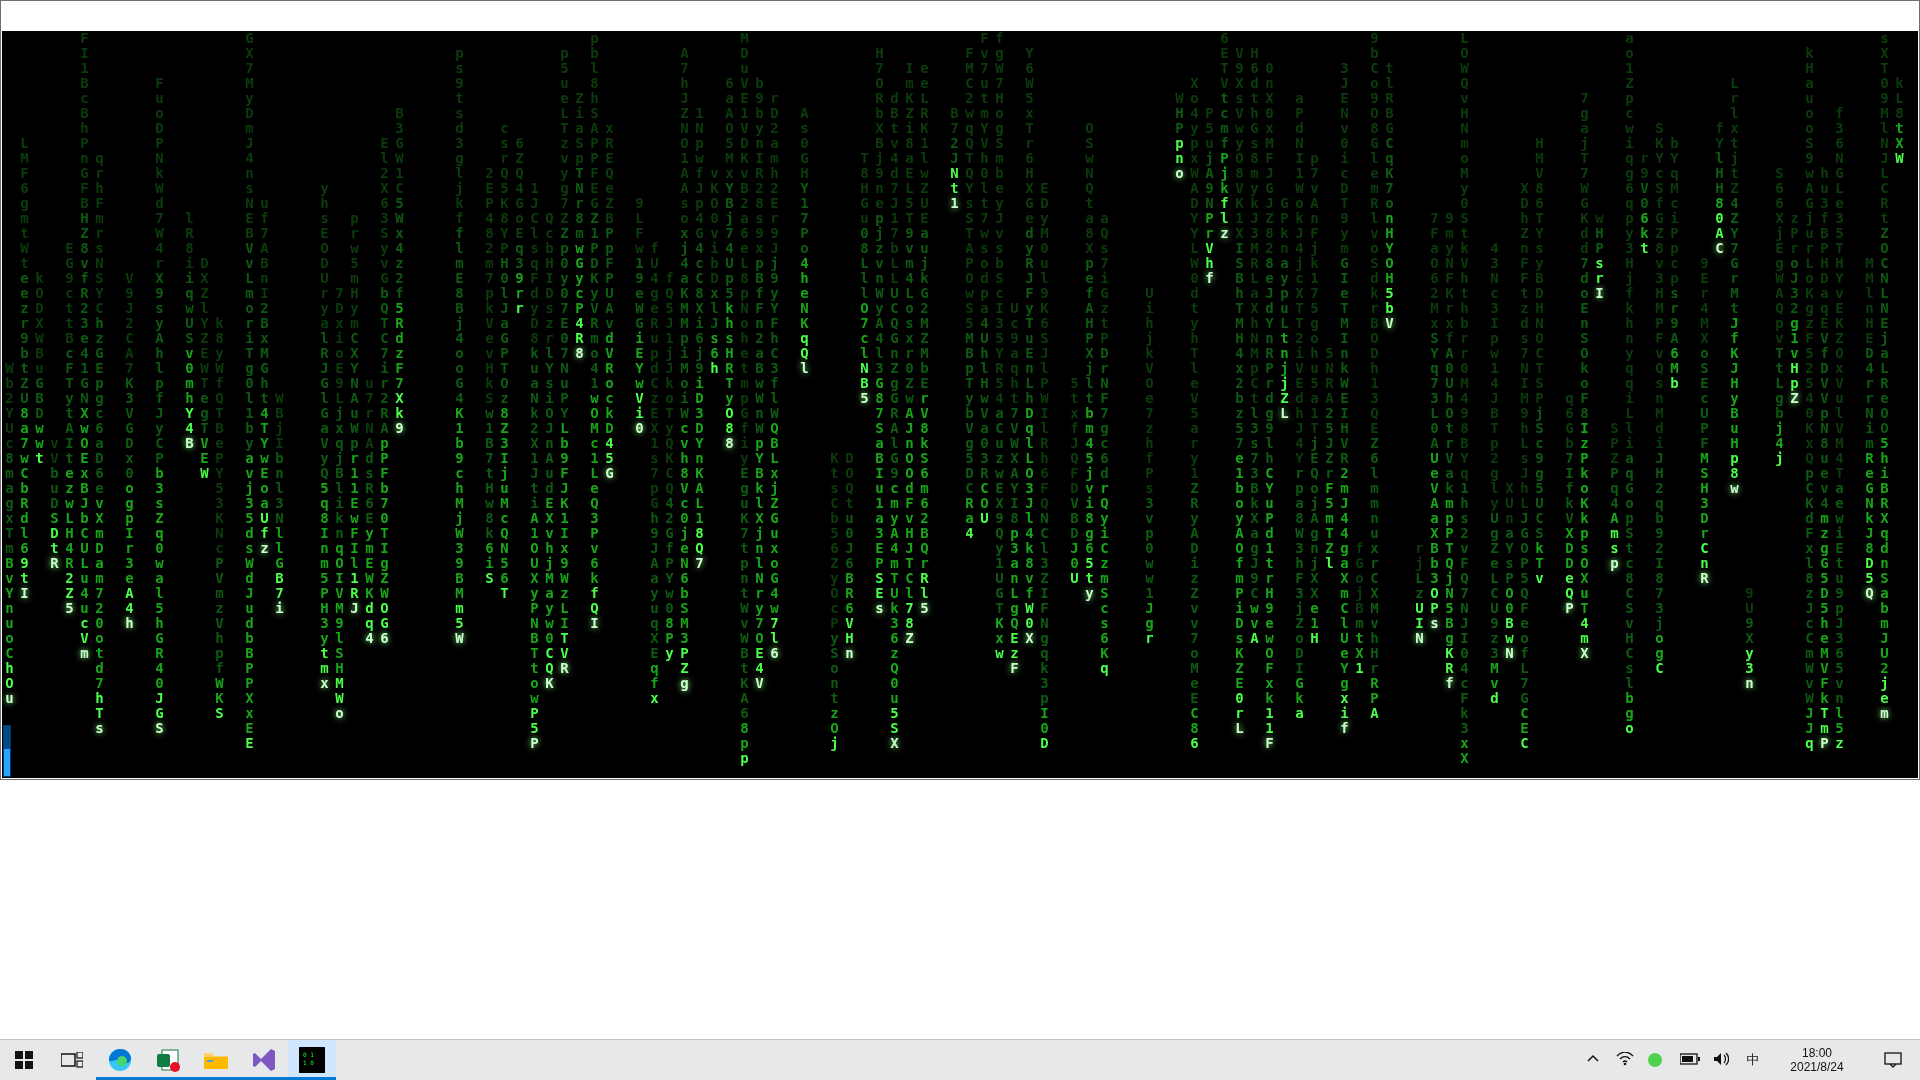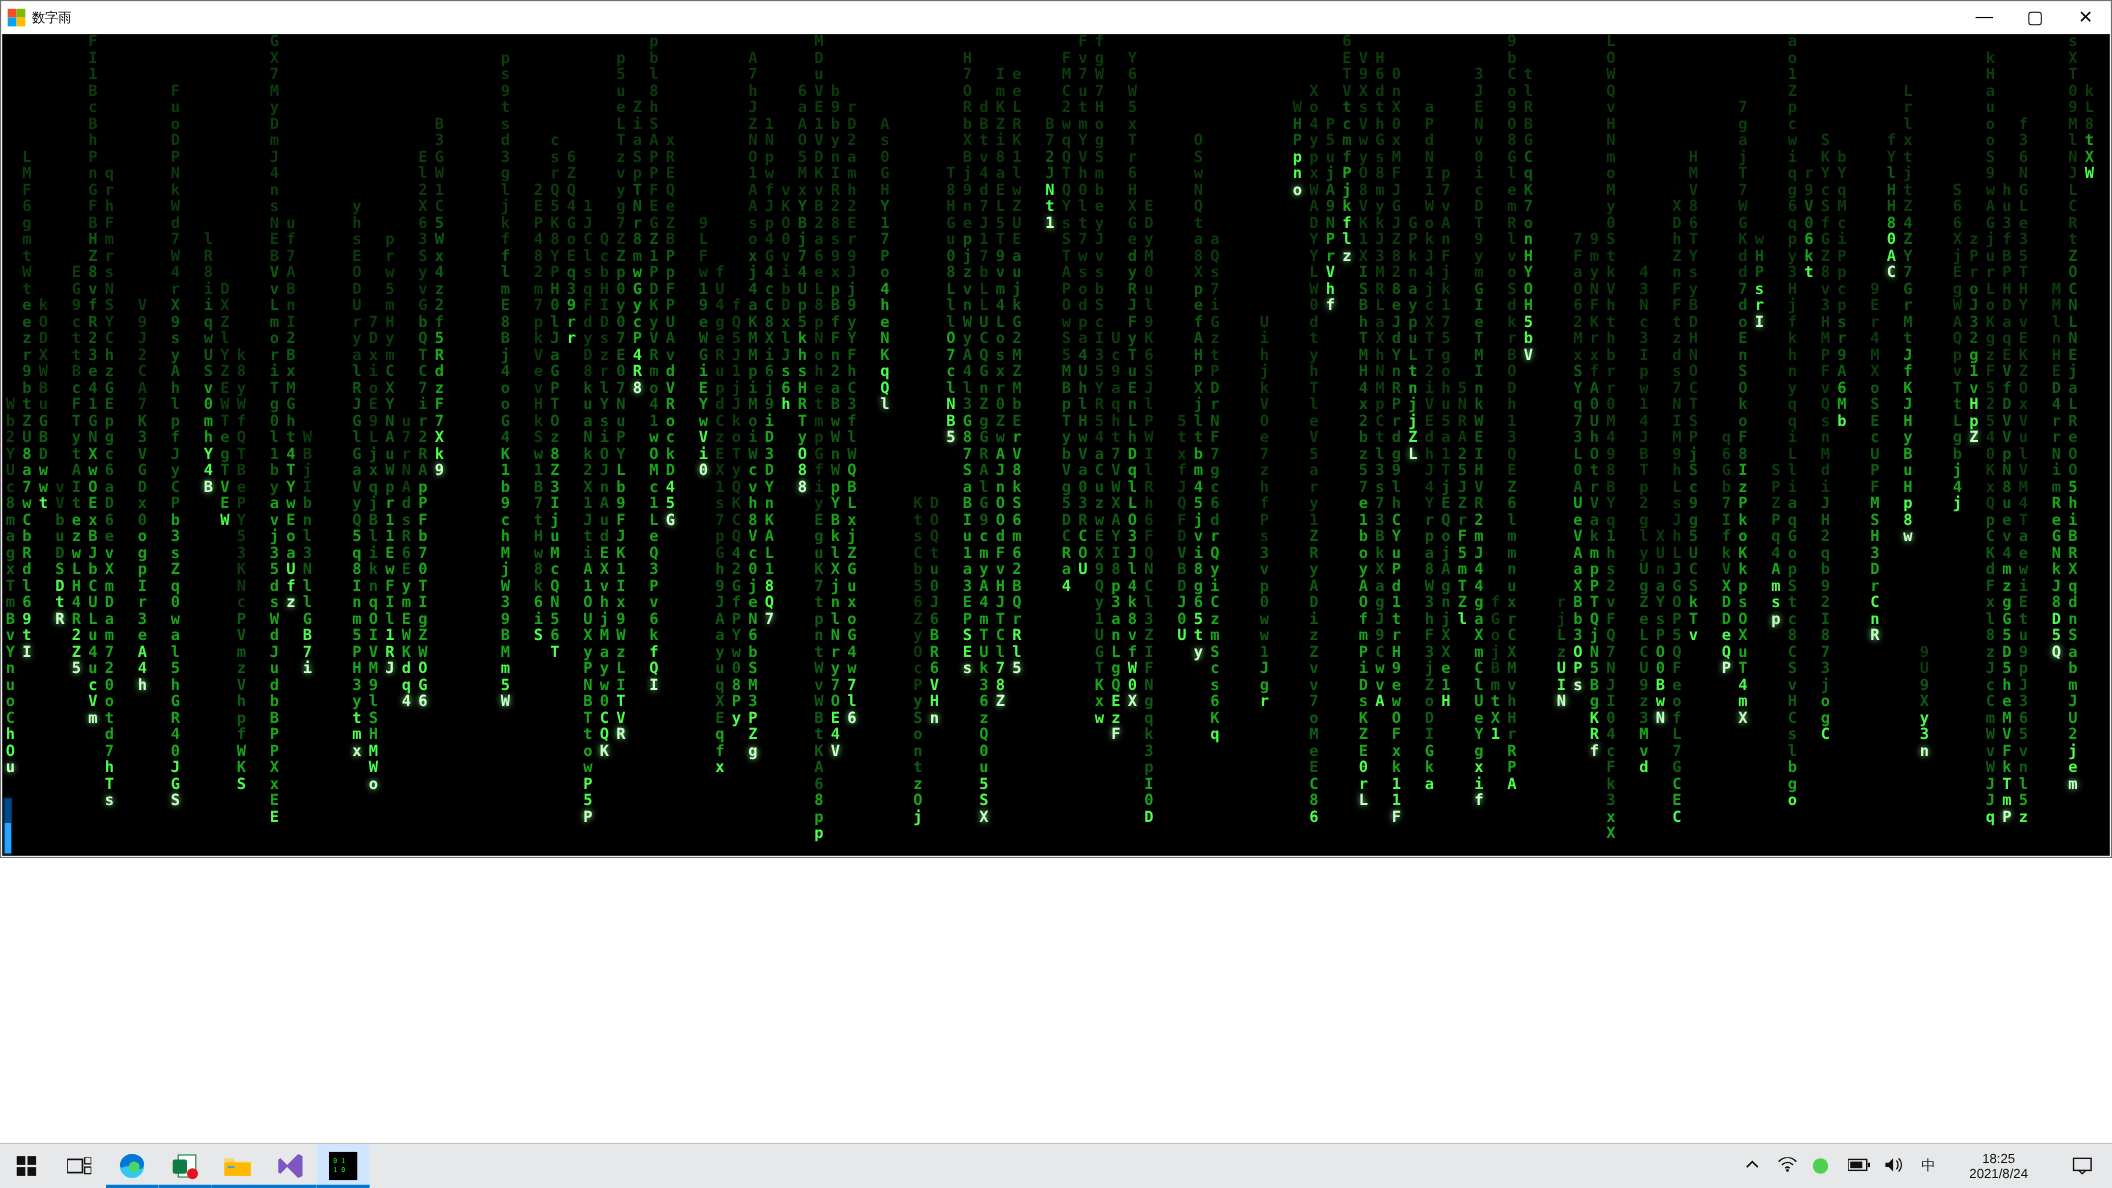--- a/index.html
+++ b/index.html
@@ -32,40 +32,20 @@
 .tray .clock{display:flex;flex-direction:column;align-items:center;justify-content:center;line-height:14px;width:82px}
 .tray .ico{width:18px;text-align:center;font-size:14px;color:#222}
 .notif{width:42px;display:flex;align-items:center;justify-content:center}
 .squiggle{width:14px;height:14px;border-radius:50%;background:#4fd14f}
 </style>
 </head>
 <body>
 
 <div class="window">
 
-  <div class="titlebar">
-    <div class="app-icon">
-      <span style="background:#f25022"></span>
-        <span style="background:#7fba00"></span>
-      <span style="background:#00a4ef"></span>
-        <span style="background:#ffb900"></span>
-    </div>
-    <span>数字雨</span>
-    <div class="caption-btns">
-      <div>
-          <span>—</span>
-        </div>
-      <div>
-          <span>▢</span>
-        </div>
-      <div class="close">
-          <span>✕</span>
-        </div>
-    </div>
-  </div>
 
   <div class="rain" id="rain">
       <div class="col" style="left: 0px; width: 15px;"><span> </span><span> </span><span> </span><span> </span><span> </span><span> </span><span> </span><span> </span><span> </span><span> </span><span> </span><span> </span><span> </span><span> </span><span> </span><span> </span><span> </span><span> </span><span> </span><span> </span><span> </span><span> </span><span class="b0">W</span><span class="b0">b</span><span class="b0">2</span><span class="b0">Y</span><span class="b0">U</span><span class="b0">c</span><span class="b1">8</span><span class="b1">m</span><span class="b1">a</span><span class="b1">g</span><span class="b1">x</span><span class="b1">T</span><span class="b1">m</span><span class="b2">B</span><span class="b2">v</span><span class="b2">Y</span><span class="b2">n</span><span class="b2">u</span><span class="b2">o</span><span class="b2">C</span><span class="b3">h</span><span class="b3">O</span><span class="b4">u</span><span> </span><span> </span><span> </span><span> </span></div>
       <div class="col" style="left: 15px; width: 15px;"><span> </span><span> </span><span> </span><span> </span><span> </span><span> </span><span> </span><span class="b0">L</span><span class="b0">M</span><span class="b0">F</span><span class="b0">6</span><span class="b0">g</span><span class="b0">m</span><span class="b0">t</span><span class="b0">W</span><span class="b0">t</span><span class="b1">e</span><span class="b1">e</span><span class="b1">z</span><span class="b1">r</span><span class="b1">9</span><span class="b1">b</span><span class="b1">t</span><span class="b1">Z</span><span class="b1">U</span><span class="b2">8</span><span class="b2">a</span><span class="b2">7</span><span class="b2">w</span><span class="b2">C</span><span class="b2">b</span><span class="b2">R</span><span class="b2">d</span><span class="b2">l</span><span class="b2">6</span><span class="b3">9</span><span class="b3">t</span><span class="b4">I</span><span> </span><span> </span><span> </span><span> </span><span> </span><span> </span><span> </span><span> </span><span> </span><span> </span><span> </span></div>
       <div class="col" style="left: 30px; width: 15px;"><span> </span><span> </span><span> </span><span> </span><span> </span><span> </span><span> </span><span> </span><span> </span><span> </span><span> </span><span> </span><span> </span><span> </span><span> </span><span> </span><span class="b0">k</span><span class="b0">O</span><span class="b0">D</span><span class="b0">X</span><span class="b0">W</span><span class="b0">B</span><span class="b0">u</span><span class="b1">G</span><span class="b1">B</span><span class="b1">D</span><span class="b2">w</span><span class="b2">w</span><span class="b3">t</span><span> </span><span> </span><span> </span><span> </span><span> </span><span> </span><span> </span><span> </span><span> </span><span> </span><span> </span><span> </span><span> </span><span> </span><span> </span><span> </span><span> </span><span> </span><span> </span><span> </span></div>
       <div class="col" style="left: 45px; width: 15px;"><span> </span><span> </span><span> </span><span> </span><span> </span><span> </span><span> </span><span> </span><span> </span><span> </span><span> </span><span> </span><span> </span><span> </span><span> </span><span> </span><span> </span><span> </span><span> </span><span> </span><span> </span><span> </span><span> </span><span> </span><span> </span><span> </span><span> </span><span class="b0">v</span><span class="b0">V</span><span class="b1">b</span><span class="b1">u</span><span class="b1">D</span><span class="b2">S</span><span class="b3">D</span><span class="b3">t</span><span class="b4">R</span><span> </span><span> </span><span> </span><span> </span><span> </span><span> </span><span> </span><span> </span><span> </span><span> </span><span> </span><span> </span><span> </span></div>
       <div class="col" style="left: 60px; width: 15px;"><span> </span><span> </span><span> </span><span> </span><span> </span><span> </span><span> </span><span> </span><span> </span><span> </span><span> </span><span> </span><span> </span><span> </span><span class="b0">E</span><span class="b0">G</span><span class="b0">9</span><span class="b0">c</span><span class="b0">t</span><span class="b0">t</span><span class="b0">B</span><span class="b1">c</span><span class="b1">F</span><span class="b1">T</span><span class="b1">y</span><span class="b1">t</span><span class="b1">A</span><span class="b1">I</span><span class="b1">t</span><span class="b2">e</span><span class="b2">z</span><span class="b2">w</span><span class="b2">L</span><span class="b2">H</span><span class="b2">4</span><span class="b2">R</span><span class="b3">2</span><span class="b3">Z</span><span class="b4">5</span><span> </span><span> </span><span> </span><span> </span><span> </span><span> </span><span> </span><span> </span><span> </span><span> </span></div>
       <div class="col" style="left: 75px; width: 15px;"><span class="b0">F</span><span class="b0">I</span><span class="b0">1</span><span class="b0">B</span><span class="b0">c</span><span class="b0">B</span><span class="b0">h</span><span class="b0">P</span><span class="b0">n</span><span class="b0">G</span><span class="b0">F</span><span class="b0">B</span><span class="b1">H</span><span class="b1">Z</span><span class="b1">8</span><span class="b1">v</span><span class="b1">f</span><span class="b1">R</span><span class="b1">2</span><span class="b1">3</span><span class="b1">e</span><span class="b1">4</span><span class="b1">1</span><span class="b1">G</span><span class="b1">N</span><span class="b2">X</span><span class="b2">w</span><span class="b2">O</span><span class="b2">E</span><span class="b2">x</span><span class="b2">B</span><span class="b2">J</span><span class="b2">b</span><span class="b2">C</span><span class="b2">U</span><span class="b2">L</span><span class="b2">u</span><span class="b2">4</span><span class="b2">u</span><span class="b3">c</span><span class="b3">V</span><span class="b4">m</span><span> </span><span> </span><span> </span><span> </span><span> </span><span> </span><span> </span></div>
       <div class="col" style="left: 90px; width: 15px;"><span> </span><span> </span><span> </span><span> </span><span> </span><span> </span><span> </span><span> </span><span class="b0">q</span><span class="b0">r</span><span class="b0">h</span><span class="b0">F</span><span class="b0">m</span><span class="b0">r</span><span class="b0">s</span><span class="b0">N</span><span class="b0">S</span><span class="b0">Y</span><span class="b0">C</span><span class="b1">h</span><span class="b1">z</span><span class="b1">G</span><span class="b1">E</span><span class="b1">p</span><span class="b1">g</span><span class="b1">c</span><span class="b1">6</span><span class="b1">a</span><span class="b1">D</span><span class="b1">6</span><span class="b1">e</span><span class="b2">v</span><span class="b2">X</span><span class="b2">m</span><span class="b2">D</span><span class="b2">a</span><span class="b2">m</span><span class="b2">7</span><span class="b2">2</span><span class="b2">0</span><span class="b2">o</span><span class="b2">t</span><span class="b2">d</span><span class="b2">7</span><span class="b3">h</span><span class="b3">T</span><span class="b4">s</span><span> </span><span> </span></div>
       <div class="col" style="left: 120px; width: 15px;"><span> </span><span> </span><span> </span><span> </span><span> </span><span> </span><span> </span><span> </span><span> </span><span> </span><span> </span><span> </span><span> </span><span> </span><span> </span><span> </span><span class="b0">V</span><span class="b0">9</span><span class="b0">J</span><span class="b0">2</span><span class="b0">C</span><span class="b0">A</span><span class="b0">7</span><span class="b1">K</span><span class="b1">3</span><span class="b1">V</span><span class="b1">G</span><span class="b1">D</span><span class="b1">x</span><span class="b1">0</span><span class="b2">o</span><span class="b2">g</span><span class="b2">p</span><span class="b2">I</span><span class="b2">r</span><span class="b2">3</span><span class="b2">e</span><span class="b3">A</span><span class="b3">4</span><span class="b4">h</span><span> </span><span> </span><span> </span><span> </span><span> </span><span> </span><span> </span><span> </span><span> </span></div>
@@ -249,21 +229,21 @@
       </svg>
     </div>
     <div class="ico">
       <svg width="16" height="14" viewBox="0 0 16 14">
         <path d="M1 5h3l4-4v12l-4-4H1z" fill="#111"></path>
         <path d="M11 3c2 2 2 6 0 8M13 1c3.5 3.5 3.5 8.5 0 12" fill="none" stroke="#111" stroke-width="1.2"></path>
       </svg>
     </div>
     <div class="ico" style="font-size:13px">中</div>
     <div class="clock">
-      <span>18:25</span>
+      <span>18:00</span>
       <span>2021/8/24</span>
     </div>
     <div class="notif">
       <svg width="18" height="16" viewBox="0 0 18 16">
         <rect x="1" y="1" width="16" height="11" fill="none" stroke="#111" stroke-width="1.3"></rect>
         <path d="M6 12l3 3 3-3" fill="none" stroke="#111" stroke-width="1.3"></path>
       </svg>
     </div>
   </div>
 </div>

